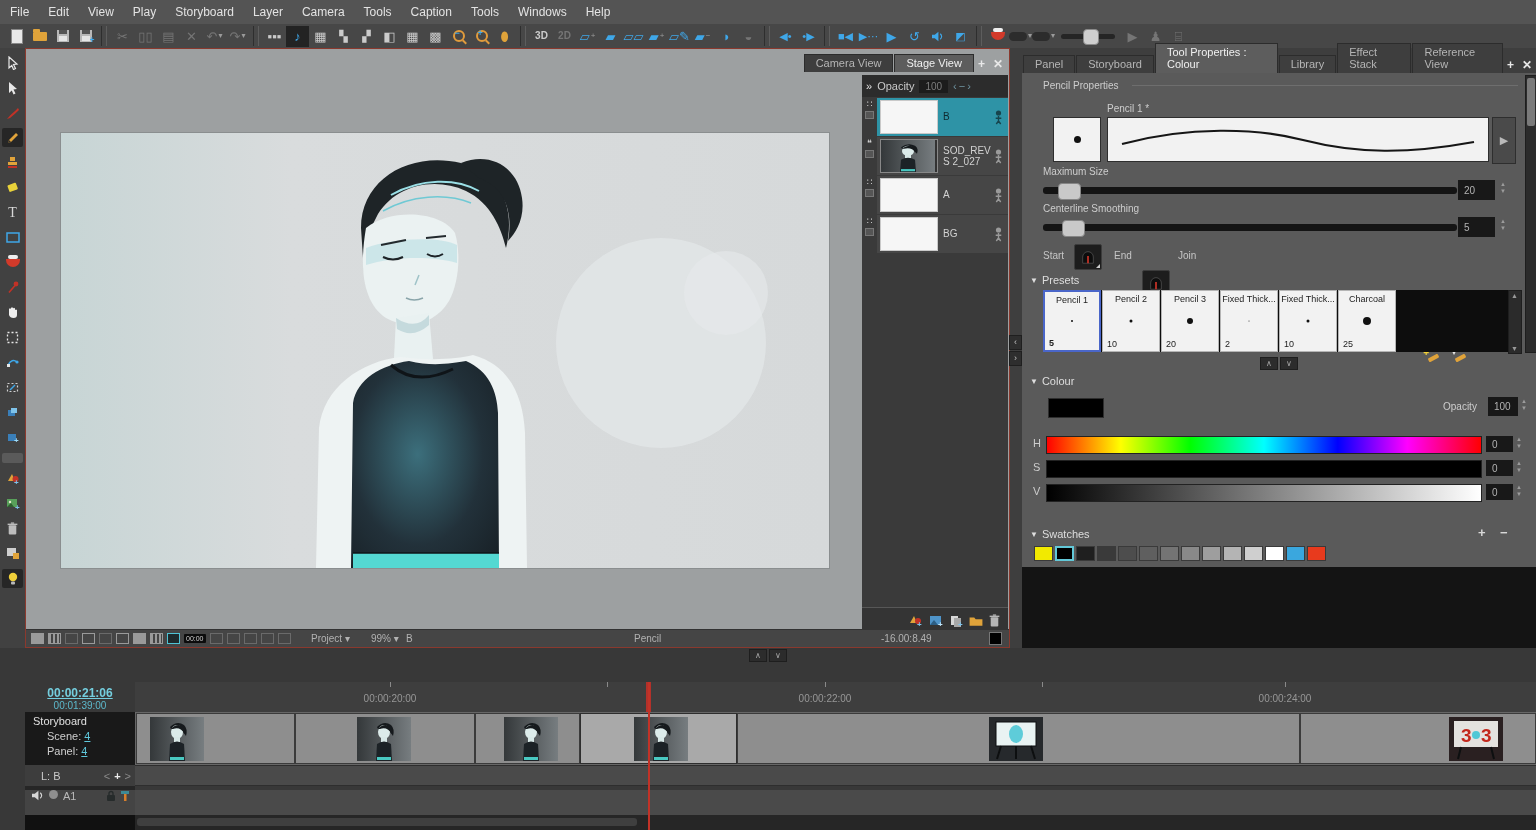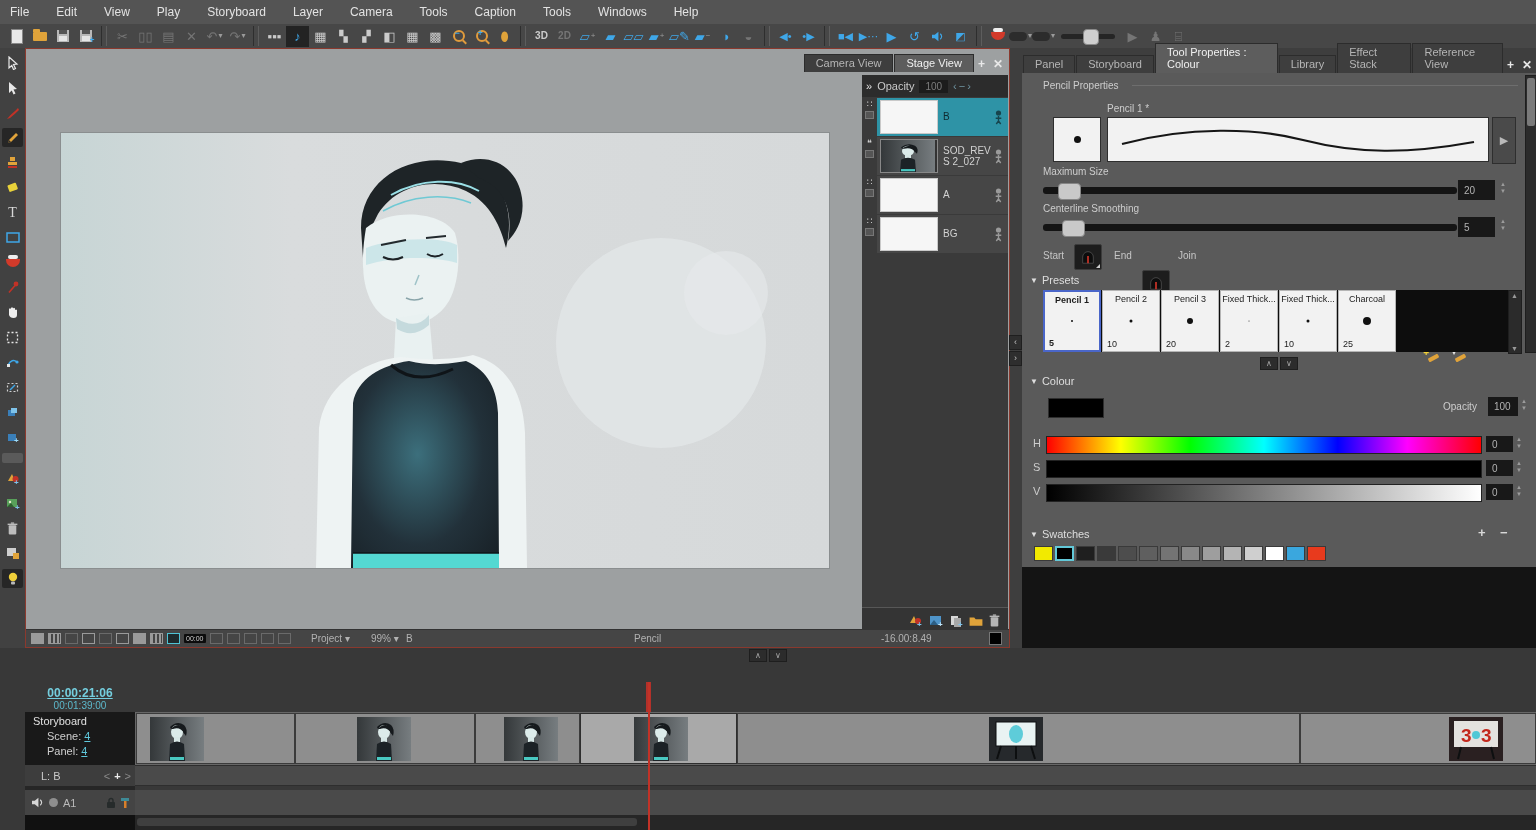--- a/index.html
+++ b/index.html
@@ -1,18 +1,18 @@
 <!DOCTYPE html>
 <html><head>
 <meta charset="utf-8">
 <style>
   html,body{margin:0;padding:0;background:#2a2a2a}
   #app{position:relative;width:1536px;height:830px;background:#3e3e3e;font-family:"Liberation Sans",sans-serif;overflow:hidden;color:#ddd;-webkit-user-select:none;user-select:none}
   
-  .menubar{position:absolute;left:0;top:0;width:100%;height:24px;background:#545454;display:flex;align-items:center;padding-left:10px;gap:27px;font-size:12px;color:#e3e3e3;box-sizing:border-box}
+  .menubar{position:absolute;left:0;top:0;width:100%;height:24px;background:#545454;display:flex;align-items:center;padding-left:10px;gap:19px;font-size:12px;color:#e3e3e3;box-sizing:border-box}
   .mi{cursor:default;white-space:nowrap}
   
   .toolbar{position:absolute;left:0;top:24px;width:100%;height:24px;background:#474747;display:flex;align-items:center;padding-left:5px;box-sizing:border-box}
   .tb{width:23px;height:21px;display:flex;align-items:center;justify-content:center;color:#cbcbcb;font-size:13px;line-height:1;flex:none}
   .tb.sm{font-size:11px}
   .tb.gray{color:#757575}
   .tb.blue{color:#3fa7e8}
   .tb.yellow{color:#e0a33a}
   .tb.active{background:#232323}
   .tbsep{width:4px;height:20px;border-left:1px solid #2e2e2e;border-right:1px solid #5d5d5d;margin:0 4px;flex:none}
@@ -86,21 +86,21 @@
   .valbox{background:#181818;color:#b2b2b2;font-size:10px;display:flex;align-items:center;padding-left:6px;box-sizing:border-box}
   .spin{display:flex;flex-direction:column;justify-content:center;gap:1px;color:#9c9c9c;font-size:6px;line-height:1}
   .capbtn{width:26px;height:24px;background:#1d1d1d;border:1px solid #3c3c3c;border-radius:2px;position:relative;display:flex;align-items:center;justify-content:center}
   .capbtn::after{content:"";position:absolute;right:1px;bottom:1px;border-left:4px solid transparent;border-bottom:4px solid #cfcfcf}
   .caplabel{font-size:10px;color:#c6c6c6}
   .sechdr{font-size:11px;color:#dedede;display:flex;align-items:center;gap:4px}
   .tri{font-size:8px;color:#dedede}
   .preset{position:absolute;width:58px;height:62px;background:#f2f2f2;border:1px solid #b5b5b5;box-sizing:border-box;color:#1c1c1c}
   .preset.sel{border:2px solid #4a66c9}
   .preset .pname{font-size:9px;text-align:center;margin-top:3px;white-space:nowrap;overflow:hidden}
-  .preset.sel .pname{font-weight:bold}
+  .preset.sel .pname{font-weight:normal}
   .preset .pdot{position:absolute;left:50%;top:50%;transform:translate(-50%,-50%);background:#111;border-radius:50%}
   .preset .psize{position:absolute;left:4px;bottom:2px;font-size:9px}
   .preset.sel .psize{font-weight:bold}
   .menuicon{width:11px;height:12px;background:#d8d8d8;position:relative}
   .menuicon::before{content:"";position:absolute;left:2px;top:2px;right:2px;height:1px;background:#444;box-shadow:0 3px 0 #444,0 6px 0 #444}
   .brushicon{width:13px;height:12px;position:relative}
   .brushicon::before{content:"";position:absolute;left:1px;top:4px;width:11px;height:4px;background:#e0a33a;transform:rotate(-28deg);border-radius:1px}
   .brushicon.add::after{content:"+";position:absolute;right:-2px;top:-5px;color:#f5d337;font-size:10px;font-weight:bold}
   .brushicon.del::after{content:"▾";position:absolute;right:-2px;top:-4px;color:#e6e6e6;font-size:8px}
   .splitctl{display:flex;gap:2px;align-items:center;justify-content:center}
@@ -126,21 +126,21 @@
   .tcbox{position:absolute;left:0;top:0;width:110px;height:30px;background:#383838;text-align:center}
   .tc1{font-size:12px;font-weight:bold;color:#74cede;text-decoration:underline;margin-top:4px}
   .tc2{font-size:10px;color:#5cb9cc}
   .sbhdr{position:absolute;left:0;top:30px;width:110px;height:53px;background:#191919;font-size:11px;color:#e0e0e0}
   .sbhdr .row{margin-left:8px;margin-top:3px}
   .sbhdr .row.ind{margin-left:22px;color:#cfcfcf}
   .cy{color:#5fc8dc;text-decoration:underline}
   .lbrow{position:absolute;left:0;top:83px;width:110px;height:21px;background:#3d3d3d;font-size:11px;color:#c9c9c9;display:flex;align-items:center}
   .lbrow .ctl{margin-left:auto;margin-right:4px;display:flex;gap:4px;align-items:center}
   .lbrow .ctl .dim{color:#8a8a8a}
-  .audiorow{position:absolute;left:0;top:108px;width:110px;height:25px;background:#444444;display:flex;align-items:center;gap:5px;padding-left:6px;box-sizing:border-box}
+  .audiorow{position:absolute;left:0;top:108px;width:110px;height:25px;background:#444444;display:flex;align-items:flex-start;gap:5px;padding-left:6px;box-sizing:border-box}
   .audiorow .a1{font-size:11px;color:#b9b9b9}
   .tl-bl{position:absolute;left:0;top:133px;width:110px;height:15px;background:#111}
   .tl-ruler{position:absolute;left:135px;top:20px;width:1401px;height:30px;background:#3e3e3e;border-bottom:1px solid #2a2a2a}
   .rlabel{position:absolute;top:11px;transform:translateX(-50%);font-size:10px;color:#979797}
   .rtick{position:absolute;top:0;width:1px;height:5px;background:#8a8a8a}
   .tl-track{position:absolute;left:135px;top:50px;width:1401px;height:53px;background:#676767}
   .pn{position:absolute;top:1px;height:51px;background:#8e8e8e;border:1px solid #3b3b3b;box-sizing:border-box}
   .pn.sel{background:#a9a9a9;border-color:#2e2e2e}
   .pn svg{position:absolute;top:3px}
   .tl-lb{position:absolute;left:135px;top:103px;width:1401px;height:21px;background:#4a4a4a;border-top:1px solid #2e2e2e;border-bottom:1px solid #2e2e2e;box-sizing:border-box}
@@ -823,20 +823,30 @@
             </svg>
           <svg width="10" height="12" viewBox="0 0 10 12">
               <rect x="1" y="1" width="8" height="3" fill="#3e8a96"></rect>
               <rect x="4" y="4" width="2.5" height="7" fill="#d87f2a"></rect>
             </svg>
         </span>
       </div>
       <div class="tl-bl"></div>
     </div>
 
+    <div class="tl-ruler">
+      <span class="rtick" style="left:255px"></span>
+      <span class="rtick" style="left:472px"></span>
+      <span class="rtick" style="left:690px"></span>
+      <span class="rtick" style="left:907px"></span>
+      <span class="rtick" style="left:1150px"></span>
+      <span class="rlabel" style="left:255px">00:00:20:00</span>
+      <span class="rlabel" style="left:690px">00:00:22:00</span>
+      <span class="rlabel" style="left:1150px">00:00:24:00</span>
+    </div>
 
     <div class="tl-track">
       <div class="pn" style="left:1px;width:159px">
         <svg width="54" height="44" viewBox="0 0 54 44" style="left:13px">
             <use href="#mchar"></use>
           </svg>
       </div>
       <div class="pn" style="left:160px;width:180px">
         <svg width="54" height="44" viewBox="0 0 54 44" style="left:61px">
             <use href="#mchar"></use>

